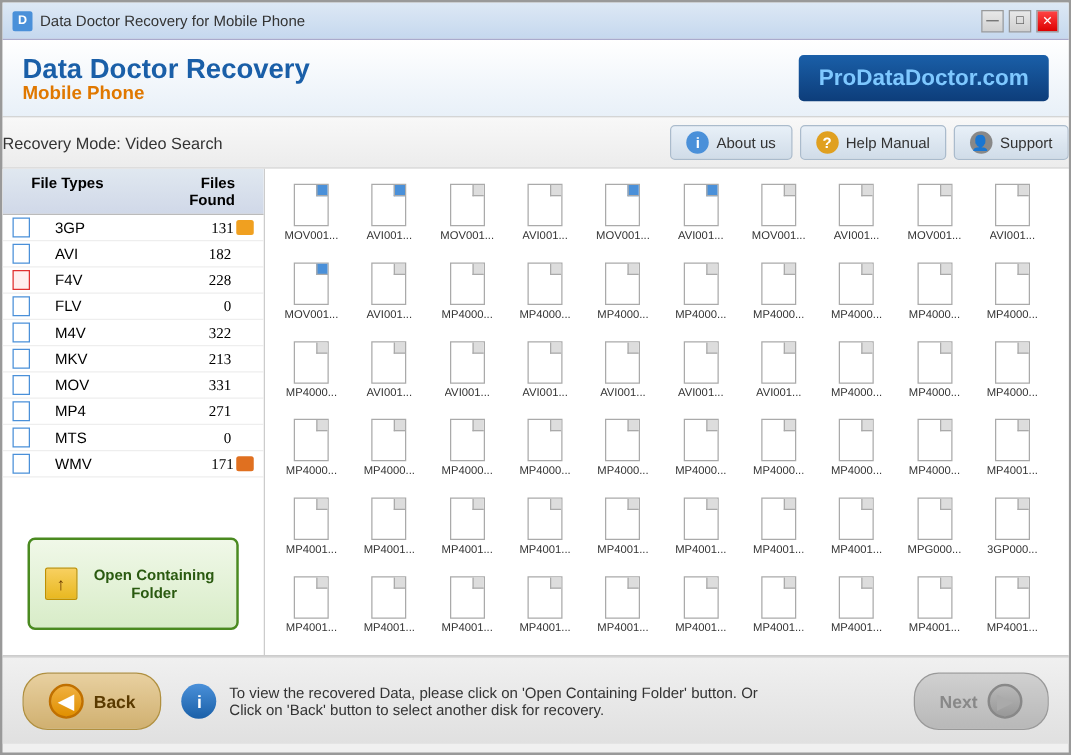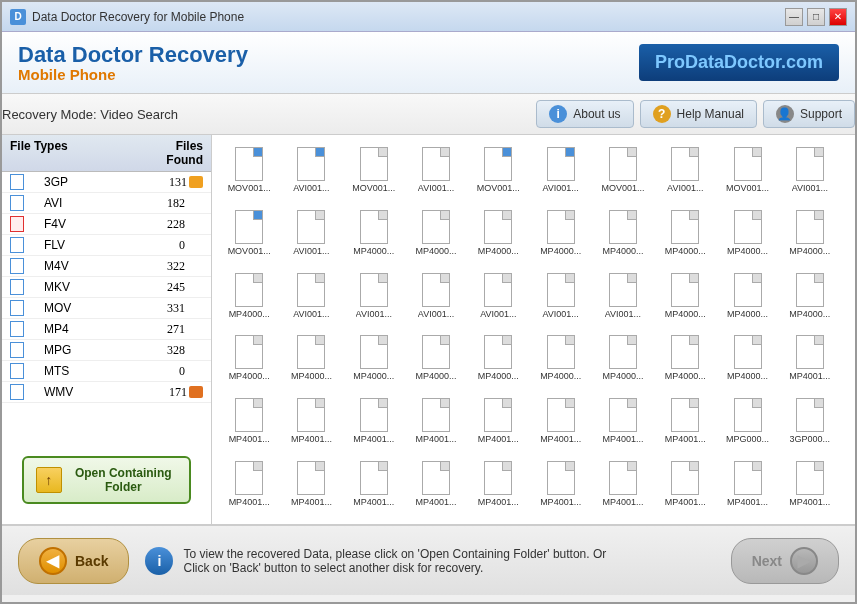--- a/index.html
+++ b/index.html
@@ -151,21 +151,21 @@
       flex-direction: column;
     }
     .file-types-table {
       flex: 1;
       overflow: auto;
     }
     .ft-header {
       display: flex;
       background: linear-gradient(to bottom, #e0e8f0, #d0d8e8);
       border-bottom: 1px solid #bbb;
-      padding: 4px 8px;
+      padding: 4px 23px;
       font-weight: bold;
       font-size: 12px;
     }
     .ft-header .col-type { flex: 1; }
     .ft-header .col-count { width: 50px; text-align: right; }
     .ft-row {
       display: flex;
       align-items: center;
       padding: 2px 8px;
       border-bottom: 1px solid #eee;
@@ -187,21 +187,21 @@
       flex-shrink: 0;
     }
     .indicator-bar {
       width: 14px;
       height: 12px;
       border-radius: 2px;
     }
 
     .open-folder-btn {
       margin: 20px;
-      padding: 8px 12px;
+      padding: 21px 12px;
       background: linear-gradient(to bottom, #f0f8e8, #d8ecc8);
       border: 2px solid #4a8a20;
       border-radius: 6px;
       cursor: pointer;
       display: flex;
       align-items: center;
       gap: 8px;
       font-size: 12px;
       font-weight: bold;
       color: #2a5a10;
@@ -458,45 +458,37 @@
       <span>M4V</span>
     </div>
     <span class="col-count">322</span>
     <div class="col-ind"></div>
   </div>
           <div class="ft-row">
     <div class="col-type">
       <div class="file-icon" style="border-color:#4a90d9;"></div>
       <span>MKV</span>
     </div>
-    <span class="col-count">245</span>
+    <span class="col-count">213</span>
     <div class="col-ind"></div>
   </div>
           <div class="ft-row">
     <div class="col-type">
       <div class="file-icon" style="border-color:#4a90d9;"></div>
       <span>MOV</span>
     </div>
     <span class="col-count">331</span>
     <div class="col-ind"></div>
   </div>
           <div class="ft-row">
     <div class="col-type">
       <div class="file-icon" style="border-color:#4a90d9;"></div>
       <span>MP4</span>
     </div>
     <span class="col-count">271</span>
-    <div class="col-ind"></div>
-  </div>
-          <div class="ft-row">
-    <div class="col-type">
-      <div class="file-icon" style="border-color:#4a90d9;"></div>
-      <span>MPG</span>
-    </div>
-    <span class="col-count">328</span>
     <div class="col-ind"></div>
   </div>
           <div class="ft-row">
     <div class="col-type">
       <div class="file-icon" style="border-color:#4a90d9;"></div>
       <span>MTS</span>
     </div>
     <span class="col-count">0</span>
     <div class="col-ind"></div>
   </div>

